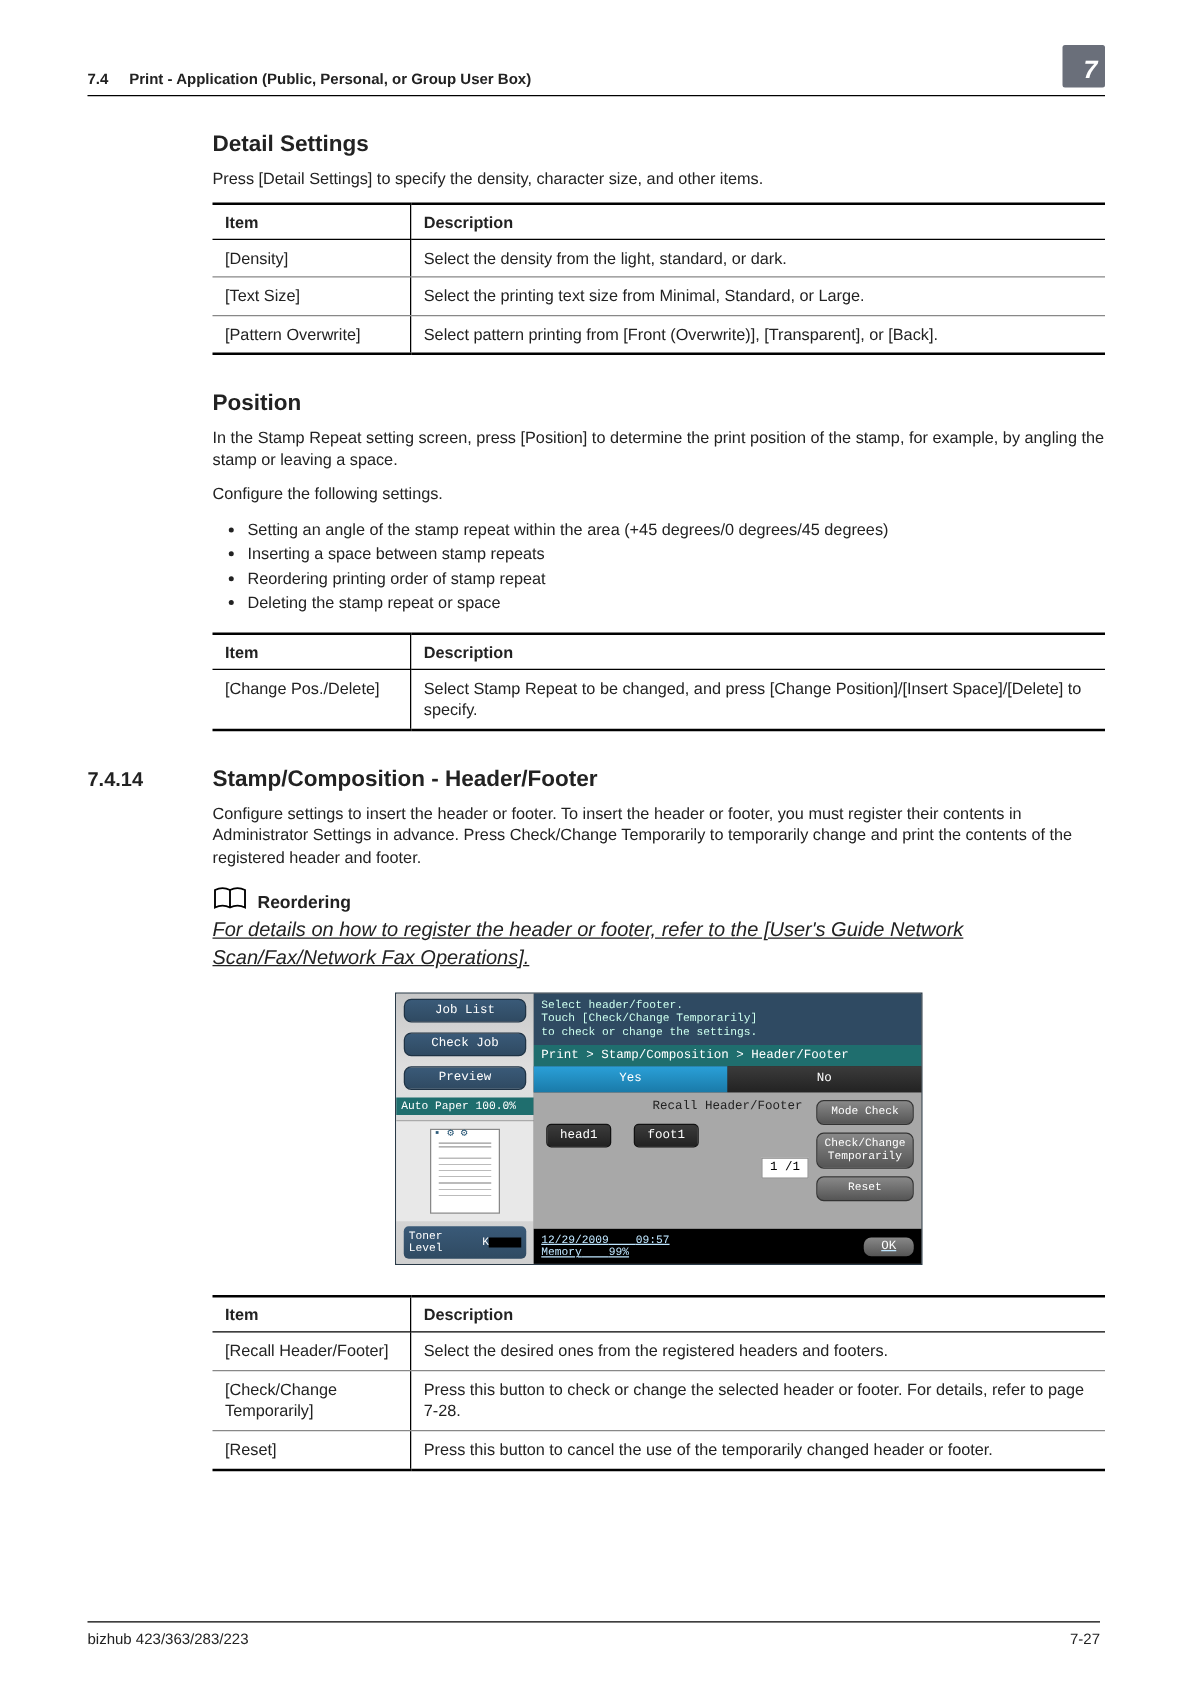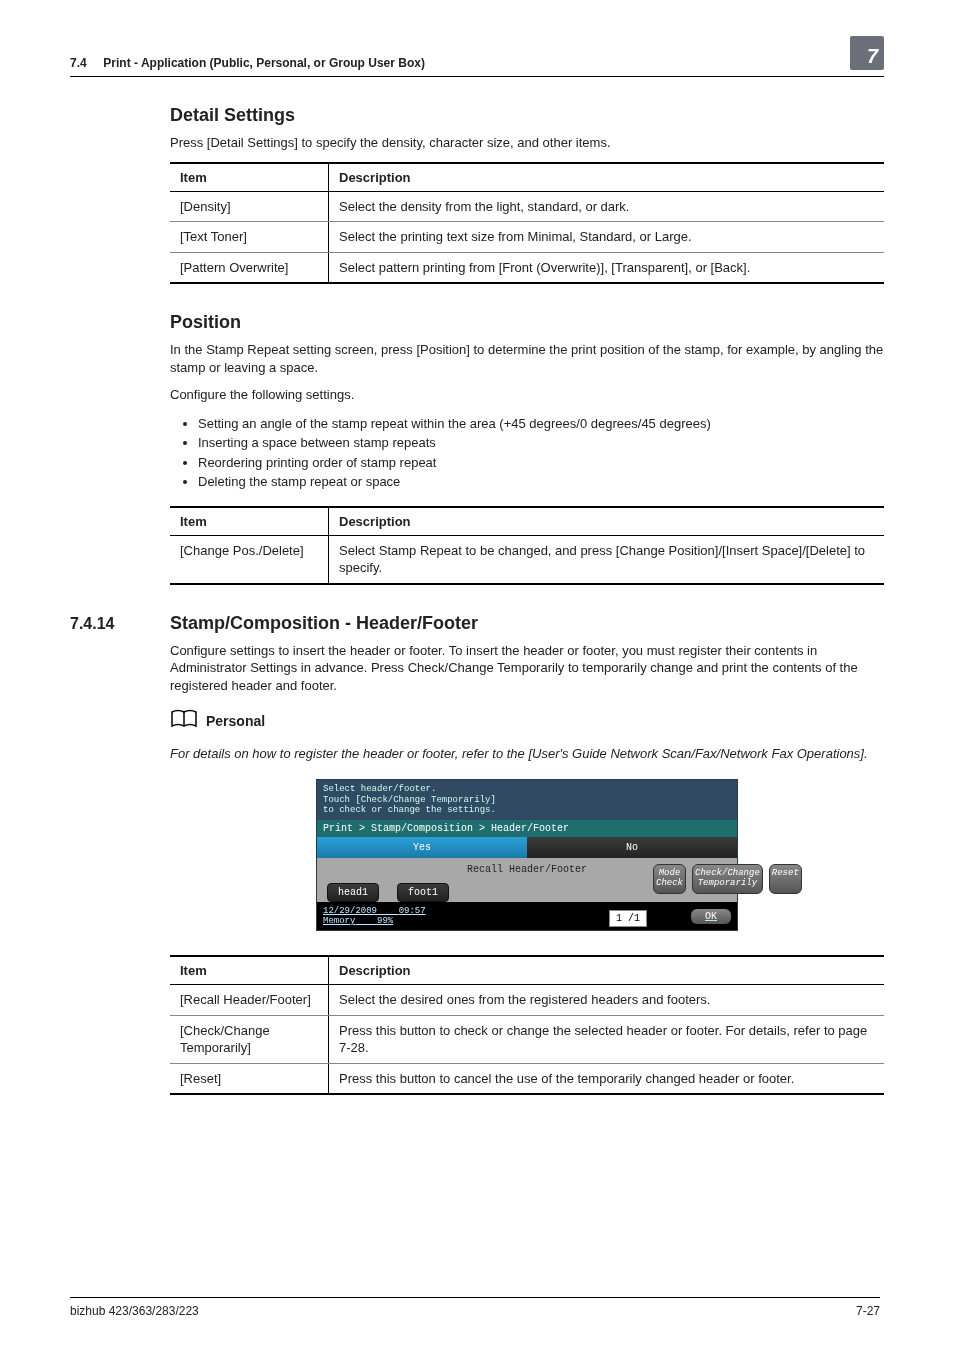--- a/index.html
+++ b/index.html
@@ -67,21 +67,21 @@
     display:flex;align-items:baseline;gap:26px;margin:28px 0 8px 0;
   }
   .numhead .num{font-size:16px;font-weight:bold;margin-left:-100px;width:74px;text-align:left;}
   .numhead .title{font-size:18px;font-weight:bold;}
   
   .ref{
     display:flex;align-items:center;gap:8px;margin-top:14px;
   }
   .ref svg{width:28px;height:20px;}
   .ref b{font-size:14px;}
-  p.italic{font-style:italic;font-size:13px;line-height:1.4;margin:12px 0 16px 0;}
+  p.italic{font-style:italic;font-size:16px;line-height:1.4;margin:0 0 16px 0;text-decoration:underline;}
   
   .panel-wrap{display:flex;justify-content:center;margin:10px 0 24px 0;}
   .panel{
     width:420px;font-family:"Courier New",monospace;font-size:10px;color:#cfe;
     border:1px solid #2a3a47;
     display:flex;
   }
   .panel-left{
     width:110px;background:linear-gradient(#c8c8c8,#e0e0e0 30%,#d0d0d0);
     display:flex;flex-direction:column;
@@ -134,21 +134,21 @@
   .chip{
     display:inline-block;background:linear-gradient(#3b3b3b,#222);color:#fff;
     border:1px solid #111;border-radius:4px;padding:3px 10px;font-size:10px;margin:0 6px;
   }
   .chips-row{padding:0 4px;}
   .pager{
     position:absolute;right:90px;top:52px;background:#fff;color:#000;
     font-size:10px;padding:2px 6px;border:1px solid #888;
   }
   .rightbtns{
-    position:absolute;right:6px;top:6px;width:78px;display:flex;flex-direction:row;gap:6px;font-style:italic;
+    position:absolute;right:6px;top:6px;width:78px;display:flex;flex-direction:column;gap:6px;
   }
   .softbtn{
     background:linear-gradient(#888,#555);color:#fff;border:1px solid #333;
     border-radius:6px;font-size:9px;text-align:center;padding:4px 2px;line-height:1.1;
   }
   .statusrow{
     display:flex;align-items:center;justify-content:space-between;
     background:#000;color:#bfe6ff;font-size:9px;padding:4px 6px;text-decoration:underline;
   }
   .okbtn{
@@ -186,21 +186,21 @@
         <th>Item</th>
         <th>Description</th>
       </tr>
     </thead>
     <tbody>
       <tr>
         <td>[Density]</td>
         <td>Select the density from the light, standard, or dark.</td>
       </tr>
       <tr>
-        <td>[Text Toner]</td>
+        <td>[Text Size]</td>
         <td>Select the printing text size from Minimal, Standard, or Large.</td>
       </tr>
       <tr>
         <td>[Pattern Overwrite]</td>
         <td>Select pattern printing from [Front (Overwrite)], [Transparent], or [Back].</td>
       </tr>
     </tbody>
   </table>
 
   <h2 class="sub">Position</h2>
@@ -234,26 +234,42 @@
   </div>
   <p class="body">Configure settings to insert the header or footer. To insert the header or footer, you must register their contents in Administrator Settings in advance. Press Check/Change Temporarily to temporarily change and print the contents of the registered header and footer.</p>
 
   <div class="ref">
     <span>
       <svg viewBox="0 0 28 20">
           <path d="M2 3 Q8 0 14 3 Q20 0 26 3 V17 Q20 14 14 17 Q8 14 2 17 Z" fill="none" stroke="#000" stroke-width="1.5"></path>
           <line x1="14" y1="3" x2="14" y2="17" stroke="#000" stroke-width="1.5"></line>
         </svg>
     </span>
-    <b>Personal</b>
+    <b>Reordering</b>
   </div>
   <p class="italic">For details on how to register the header or footer, refer to the [User's Guide Network Scan/Fax/Network Fax Operations].</p>
 
   <div class="panel-wrap">
     <div class="panel">
+      <div class="panel-left">
+        <div class="tabbtn">Job List</div>
+        <div class="tabbtn">Check Job</div>
+        <div class="tabbtn">Preview</div>
+        <div class="miniband">Auto Paper  100.0%</div>
+        <div class="preview-area">
+          <div class="page">
+              <span class="icons">▪ ⚙ ⚙</span>
+            </div>
+        </div>
+        <div class="tonerrow">
+          <span>Toner Level</span>
+          <span>K</span>
+          <span class="tonerbar"></span>
+        </div>
+      </div>
       <div class="panel-right">
         <div class="msgblock">
           <div>Select header/footer.</div>
           <div>Touch [Check/Change Temporarily]</div>
           <div>to check or change the settings.</div>
         </div>
         <div class="crumb">Print &gt; Stamp/Composition &gt; Header/Footer</div>
         <div class="yn">
           <div class="ynbtn yes">Yes</div>
           <div class="ynbtn no">No</div>

